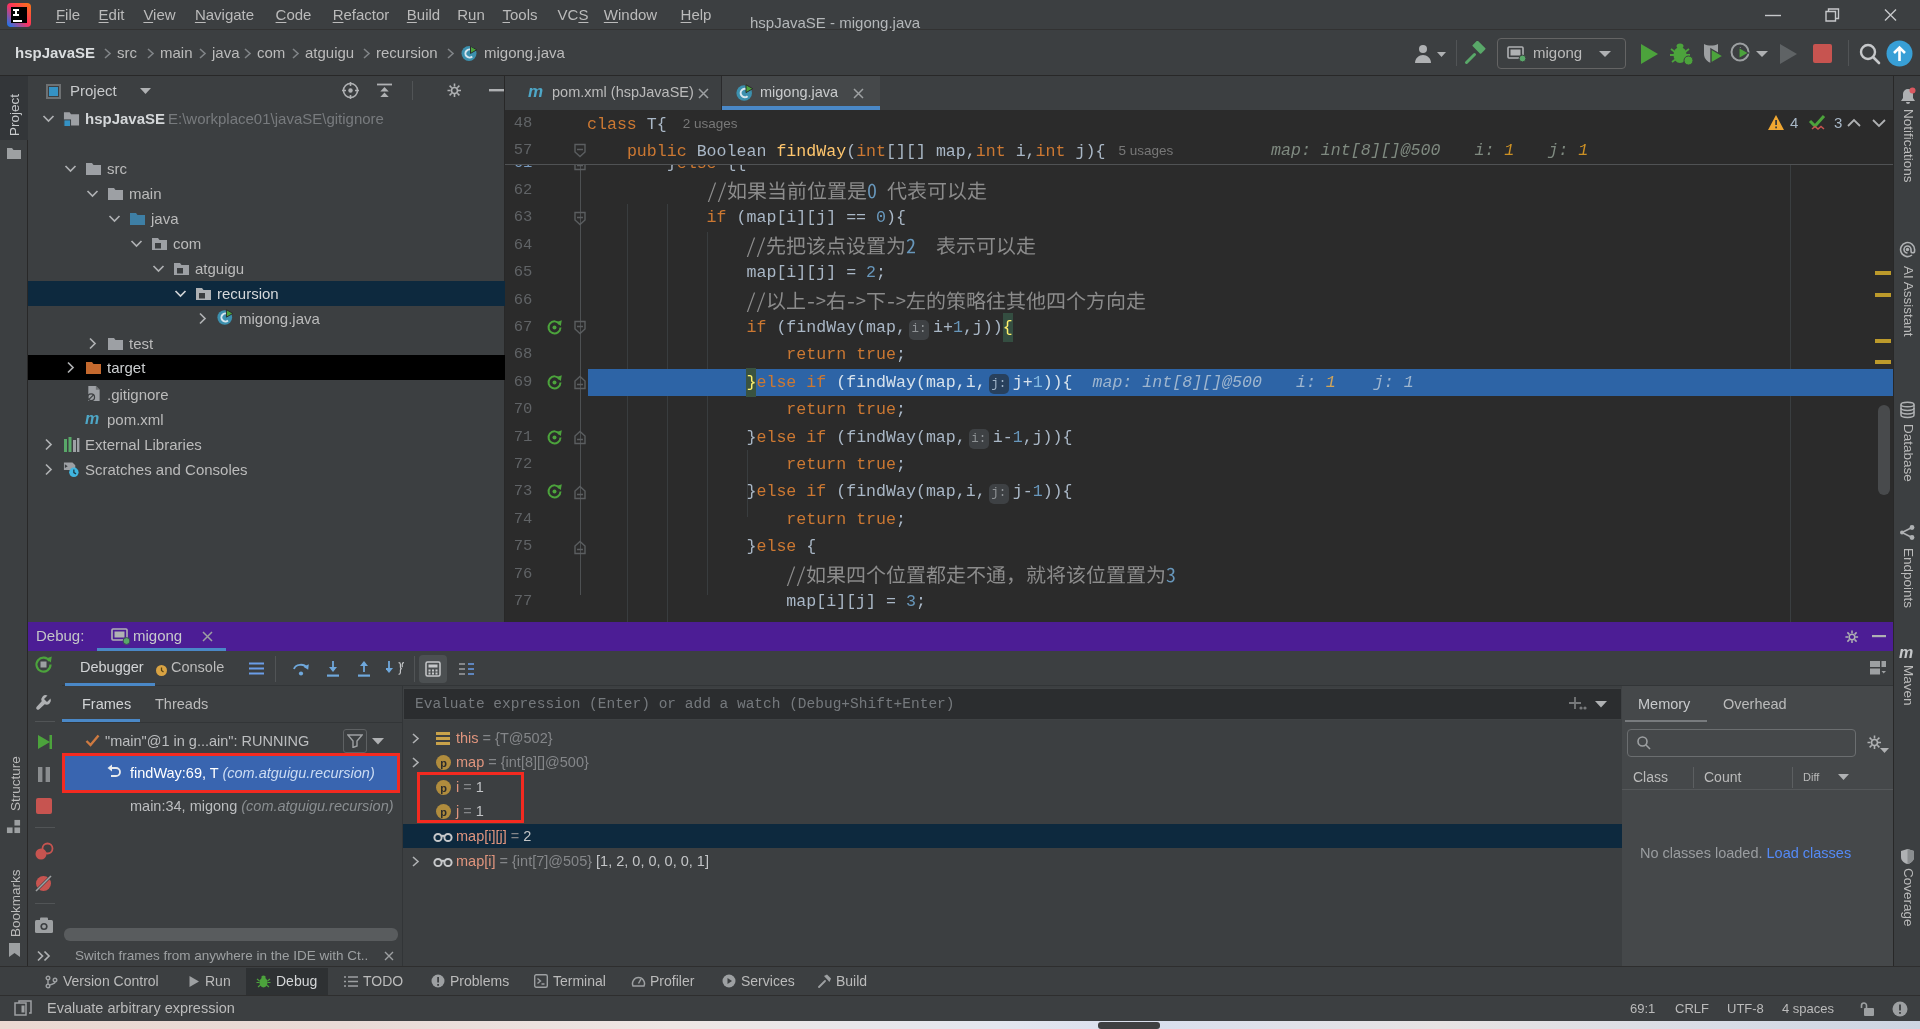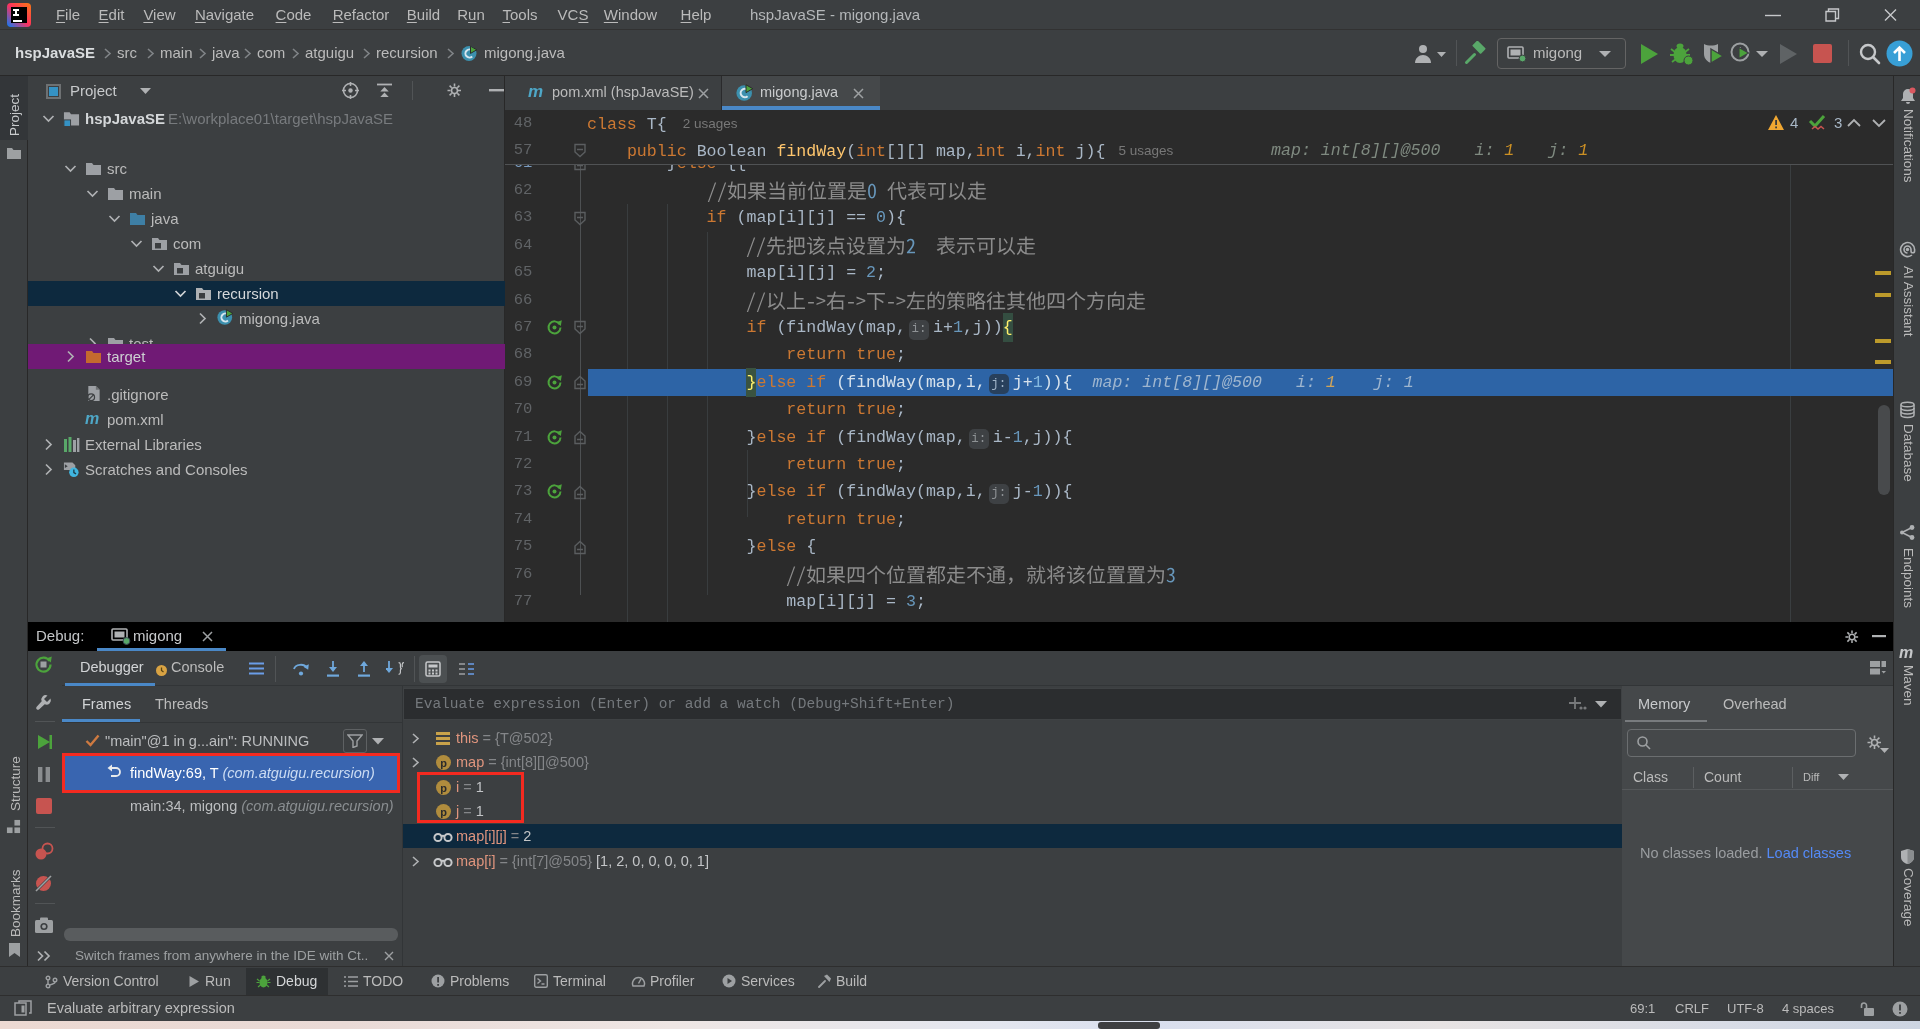--- a/index.html
+++ b/index.html
@@ -6,21 +6,21 @@
  font-family:"Liberation Sans",sans-serif;-webkit-font-smoothing:antialiased}
 .abs{position:absolute}
 .mono{font-family:"Liberation Mono",monospace}
 svg{display:block}
 .rlab{position:absolute;transform-origin:0 0;transform:rotate(-90deg);white-space:nowrap;font-size:13.5px;color:#BBBBBB}
 .qlab{position:absolute;transform-origin:0 0;transform:rotate(90deg);white-space:nowrap;font-size:13.5px;color:#BBBBBB}
 
 #titlebar{position:absolute;left:0;top:0;width:1920px;height:30px;background:#3C3F41;border-bottom:1px solid #323232}
 .menu{position:absolute;top:0;height:30px;line-height:29px;font-size:15px;color:#BBBBBB;text-align:center}
 .menu u{text-decoration:underline;text-underline-offset:2px}
-#wintitle{position:absolute;left:750px;top:0;width:400px;height:30px;line-height:29px;font-size:15px;color:#B4B7B9;text-align:left}
+#wintitle{position:absolute;left:750px;top:8px;width:400px;height:30px;line-height:29px;font-size:15px;color:#B4B7B9;text-align:left}
 .winbtn{position:absolute;top:0;width:46px;height:30px}
 
 #navbar{position:absolute;left:0;top:31px;width:1920px;height:45px;background:#3C3F41;border-bottom:1px solid #282828}
 .crumb{position:absolute;top:0;height:44px;line-height:44px;font-size:15px;color:#BBBBBB;white-space:nowrap}
 
 #leftbar{position:absolute;left:0;top:76px;width:28px;height:890px;background:#3C3F41;border-right:1px solid #282828}
 #rightbar{position:absolute;left:1893px;top:76px;width:27px;height:890px;background:#3C3F41;border-left:1px solid #282828}
 .twlabel{color:#BBBBBB;font-size:13.5px}
 
 #project{position:absolute;left:28px;top:76px;width:477px;height:546px;background:#3C3F41;border-right:1px solid #282828}
@@ -40,21 +40,21 @@
 .badge{display:inline-flex;align-items:center;justify-content:center;width:20px;height:20px;border-radius:5px;background:#3E4144;color:#8E9295;
  font-size:12.5px;font-family:"Liberation Mono",monospace;
  margin-left:3px;margin-right:4px;vertical-align:0px;letter-spacing:0}
 .badge.onblue{background:#28405C;color:#9FB3C8}
 .dbgval{font-style:italic;color:#7F8A80}
 .cmt{display:inline-block;vertical-align:top;margin-top:0px}
 .fold{position:absolute;left:68px;width:14px;height:15px}
 .reci{position:absolute;left:41px;width:17px;height:17px}
 
 #debug{position:absolute;left:28px;top:622px;width:1865px;height:344px;background:#3C3F41}
-#dbghead{position:absolute;left:0;top:0;width:1865px;height:29px;background:#000000}
+#dbghead{position:absolute;left:0;top:0;width:1865px;height:29px;background:#4c1d95}
 #dbgrail{position:absolute;left:0;top:29px;width:34px;height:315px;background:#3C3F41}
 .dtab{position:absolute;font-size:14.5px;color:#BBBBBB}
 .frow{position:absolute;left:34px;font-size:14.5px;color:#BCBEC0;white-space:nowrap}
 .vrow{position:absolute;font-size:14.5px;color:#BCBEC0;white-space:nowrap}
 .vname{color:#E0957E}.vgray{color:#848689}.vwhite{color:#C3C5C7}
 .redbox{position:absolute;border:3px solid #F42A20;z-index:30}
 
 #toolbottom{position:absolute;left:0;top:966px;width:1920px;height:29px;background:#3C3F41;border-top:1px solid #2E2E2E}
 .bitem{position:absolute;top:0;height:28px;line-height:28px;font-size:14px;color:#BBBBBB}
 #statusbar{position:absolute;left:0;top:995px;width:1920px;height:26px;background:#3C3F41;border-top:1px solid #2E2E2E}
@@ -288,21 +288,21 @@
  <div id="ptree">
       <div class="trow" style="top:0.8px">
         <svg class="chev" style="left:14px;top:6px" width="13" height="13" viewBox="0 0 13 13">
           <path d="M1.5 4l5 5 5-5" fill="none" stroke="#AFB1B3" stroke-width="1.7"></path>
         </svg>
         <svg class="ticon" style="left:35px;top:4px" width="18" height="17" viewBox="0 0 18 17">
           <path d="M1 2h6l1.5 2H17v12H1z" fill="#9DA0A4"></path>
           <rect x="1" y="10" width="7" height="7" fill="#3592C4" stroke="#3C3F41" stroke-width="1"></rect>
         </svg>
         <div class="lbl" style="left:57px;font-weight:bold;color:#D4D7D9">hspJavaSE</div>
-        <div class="lbl" style="left:140px;color:#787B7E">E:\workplace01\target\hspJavaSE</div>
+        <div class="lbl" style="left:140px;color:#787B7E">E:\workplace01\javaSE\gitignore</div>
       </div>
 <div class="trow" style="top:50.9px">
         <svg class="chev" style="left:36px;top:6px" width="13" height="13" viewBox="0 0 13 13">
           <path d="M1.5 4l5 5 5-5" fill="none" stroke="#AFB1B3" stroke-width="1.7"></path>
         </svg>
         <svg class="ticon" style="left:57px;top:4px" width="17" height="17" viewBox="0 0 17 17">
           <path d="M1 3h6l1.5 2H16v10H1z" fill="#9DA0A4"></path>
         </svg>
         <div class="lbl" style="left:79px">src</div>
       </div>
@@ -367,21 +367,21 @@
       </div>
 <div class="trow" style="top:226.4px">
         <svg class="chev" style="left:58px;top:6px" width="13" height="13" viewBox="0 0 13 13">
           <path d="M4 1.5l5 5-5 5" fill="none" stroke="#AFB1B3" stroke-width="1.7"></path>
         </svg>
         <svg class="ticon" style="left:79px;top:4px" width="17" height="17" viewBox="0 0 17 17">
           <path d="M1 3h6l1.5 2H16v10H1z" fill="#9DA0A4"></path>
         </svg>
         <div class="lbl" style="left:101px">test</div>
       </div>
-<div class="trow" style="top:239px;background:#701a75">
+<div class="trow" style="top:250px;background:#000000">
         <svg class="chev" style="left:36px;top:6px" width="13" height="13" viewBox="0 0 13 13">
           <path d="M4 1.5l5 5-5 5" fill="none" stroke="#AFB1B3" stroke-width="1.7"></path>
         </svg>
         <svg class="ticon" style="left:57px;top:4px" width="17" height="17" viewBox="0 0 17 17">
           <path d="M1 3h6l1.5 2H16v10H1z" fill="#C4692E"></path>
         </svg>
         <div class="lbl" style="left:79px;color:#CDD0D2">target</div>
       </div>
 <div class="trow" style="top:276.6px">
         <svg class="ticon" style="left:57px;top:3px" width="17" height="18" viewBox="0 0 17 18">

